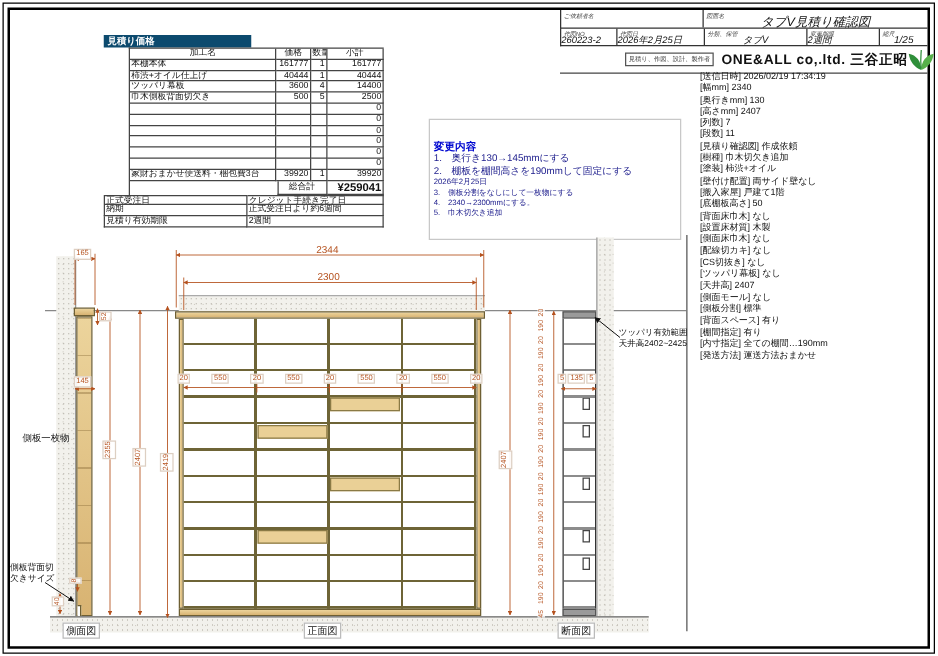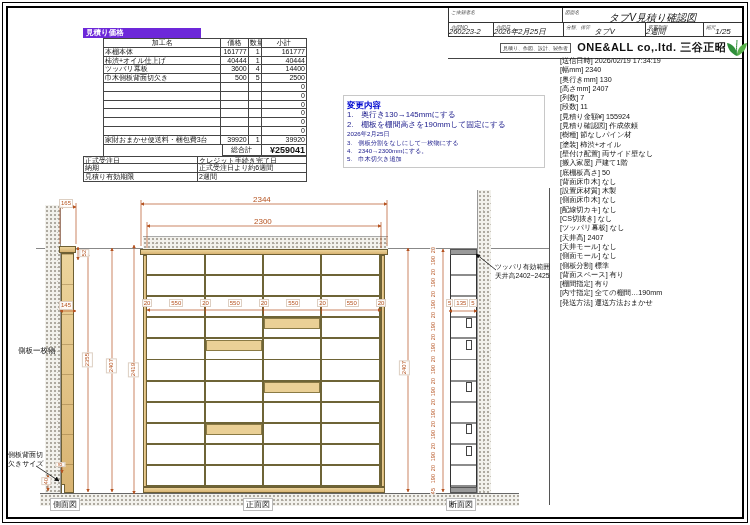--- a/index.html
+++ b/index.html
@@ -4,21 +4,21 @@
 <style>
   html,body{margin:0;padding:0;background:#fff;}
   body{width:750px;height:525px;position:relative;overflow:hidden;
        font-family:"Liberation Sans","DejaVu Sans",sans-serif;color:#111;}
   .abs{position:absolute;box-sizing:border-box;}
   .frame-outer{inset:2px;border:1px solid #000;}
   .frame-inner{inset:6px;border:2px solid #000;}
 
   
   .est{left:83px;top:28px;width:224px;}
-  .est-bar{width:118px;height:10px;background:#6d28d9;color:#fff;font-size:7.5px;
+  .est-bar{width:118px;height:10px;background:#0c4a6e;color:#fff;font-size:7.5px;
            font-weight:bold;line-height:10px;padding-left:3px;box-sizing:border-box;}
   .est-table{border-top:1px solid #444;border-left:1px solid #444;margin-left:20px;}
   .erow{display:flex;}
   .erow div{box-sizing:border-box;border-right:1px solid #444;border-bottom:1px solid #444;
             font-size:7px;line-height:8.4px;height:8.8px;padding:0 1px;overflow:hidden;white-space:nowrap;}
   .c1{width:130px;} .c2{width:30px;text-align:right;} .c3{width:14px;text-align:right;} .c4{width:50px;text-align:right;}
   .ehead div{text-align:center;}
   .trow{display:flex;}
   .trow div{box-sizing:border-box;overflow:hidden;white-space:nowrap;}
   .t-spacer{width:130px;}
@@ -27,21 +27,21 @@
   .t-value{width:50px;border-right:1px solid #444;border-bottom:1px solid #444;text-align:right;
            font-weight:bold;font-size:9px;height:11px;line-height:10px;padding:0 1px;}
   .term-row{display:flex;}
   .term-row div{box-sizing:border-box;border-bottom:1px solid #444;font-size:7px;height:8.8px;
                 line-height:8.4px;padding:0 1px;overflow:hidden;white-space:nowrap;}
   .term-l{width:115px;border-left:1px solid #444;border-right:1px solid #444;}
   .term-v{width:109px;border-right:1px solid #444;}
   .term-row:first-child div{border-top:1px solid #444;}
 
   
-  .changes{left:343px;top:95px;width:202px;border:1px solid #c8c8c8;padding:4px 3px;background:#fff;}
+  .changes{left:343px;top:95px;width:202px;border:1px solid #c8c8c8;padding:16px 3px;background:#fff;}
   .ch-title{color:#0008d0;font-weight:bold;font-size:8.5px;line-height:1.2;}
   .ch-item{color:#20208e;}
   .ch-item.big{font-size:7.8px;line-height:1.3;}
   .ch-item.small{font-size:6.2px;line-height:1.3;}
 
   
   .tb{left:448px;top:8px;width:294px;}
   .tb-r1{display:flex;height:14px;border-bottom:1px solid #333;border-left:1px solid #333;}
   .tb-r2{display:flex;height:13px;border-bottom:1px solid #333;border-left:1px solid #333;}
   .tb-cell{position:relative;box-sizing:border-box;border-right:1px solid #333;font-style:italic;}
@@ -256,35 +256,33 @@
 
 <div class="abs specs">
   <div>
 
   <div class="spec-line">[送信日時] 2026/02/19 17:34:19</div>
       <div class="spec-line">[幅mm] 2340</div>
       <div class="spec-line">[奥行きmm] 130</div>
       <div class="spec-line">[高さmm] 2407</div>
       <div class="spec-line">[列数] 7</div>
       <div class="spec-line">[段数] 11</div>
-      <div class="spec-line">[見積り金額¥] 155924</div>
       <div class="spec-line">[見積り確認図] 作成依頼</div>
-      <div class="spec-line">[樹種] 節なしパイン材</div>
+      <div class="spec-line">[樹種] 巾木切欠き追加</div>
       <div class="spec-line">[塗装] 柿渋+オイル</div>
       <div class="spec-line">[壁付け配置] 両サイド壁なし</div>
       <div class="spec-line">[搬入家屋] 戸建て1階</div>
       <div class="spec-line">[底棚板高さ] 50</div>
       <div class="spec-line">[背面床巾木] なし</div>
       <div class="spec-line">[設置床材質] 木製</div>
       <div class="spec-line">[側面床巾木] なし</div>
       <div class="spec-line">[配線切カキ] なし</div>
       <div class="spec-line">[CS切抜き] なし</div>
       <div class="spec-line">[ツッパリ幕板] なし</div>
       <div class="spec-line">[天井高] 2407</div>
-      <div class="spec-line">[天井モール] なし</div>
       <div class="spec-line">[側面モール] なし</div>
       <div class="spec-line">[側板分割] 標準</div>
       <div class="spec-line">[背面スペース] 有り</div>
       <div class="spec-line">[棚間指定] 有り</div>
       <div class="spec-line">[内寸指定] 全ての棚間…190mm</div>
       <div class="spec-line">[発送方法] 運送方法おまかせ</div>
     </div>
 </div>
 
 <div class="abs" style="left:36px;top:248px;width:513px;border-top:1px solid #888;"></div>

